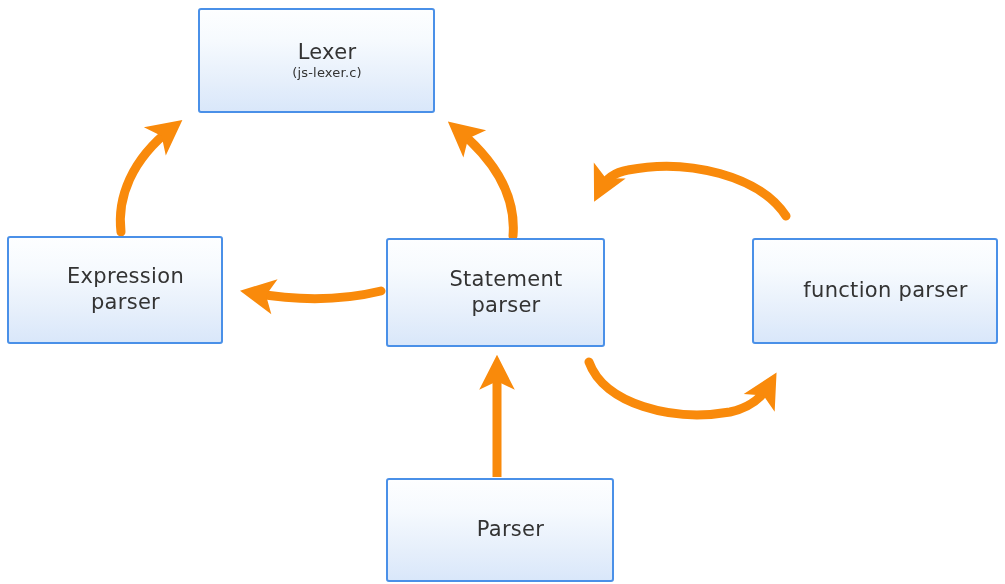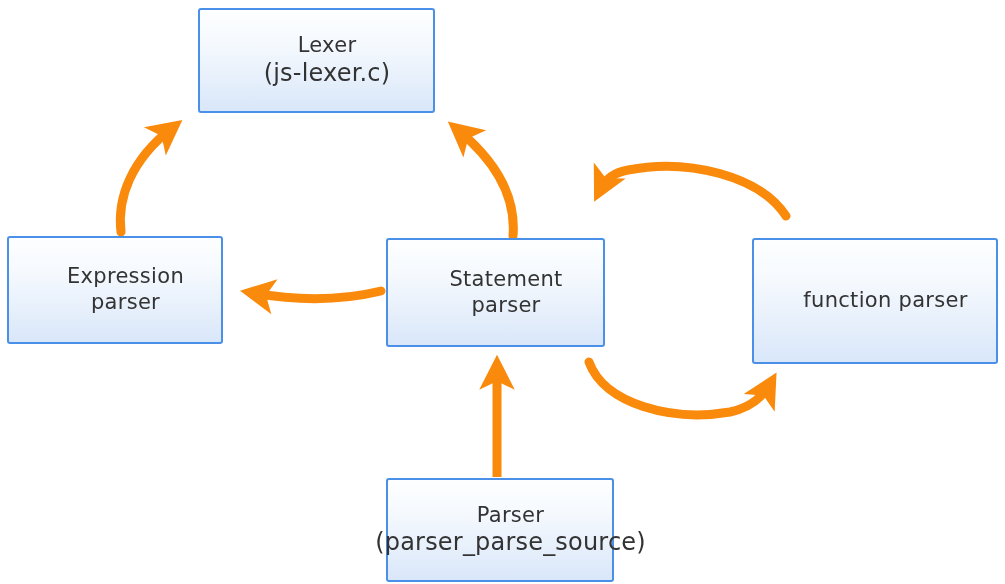--- a/index.html
+++ b/index.html
@@ -42,35 +42,35 @@
     line-height: 1.22;
     z-index: 2;
     padding-left: 21px;
   }
   .node .title {
     font-size: 21px;
     letter-spacing: 0.3px;
     white-space: nowrap;
   }
   .node .sub {
-    font-size: 24px;
+    font-size: 13px;
     letter-spacing: 0.2px;
     white-space: nowrap;
   }
   .node .title2 {
     font-size: 21px;
     letter-spacing: 0.3px;
     white-space: nowrap;
   }
 
   
   #node-lexer   { left: 198px; top: 8px;   width: 237px; height: 105px; }
   #node-expr    { left: 7px;   top: 236px; width: 216px; height: 108px; }
   #node-statm   { left: 386px; top: 238px; width: 219px; height: 109px; }
-  #node-func    { left: 752px; top: 238px; width: 246px; height: 126px; }
+  #node-func    { left: 752px; top: 238px; width: 246px; height: 106px; }
   #node-parser  { left: 386px; top: 478px; width: 228px; height: 104px; }
 </style>
 </head>
 <body>
 
 <div id="diagram">
 
   <svg class="arrow-layer" viewBox="0 0 1005 584" width="1005" height="584" xmlns="http://www.w3.org/2000/svg">
     <defs>
       <marker id="ah" viewBox="0 0 12 12" refX="7.2" refY="6" markerWidth="4.4" markerHeight="4.4" orient="auto-start-reverse">
@@ -105,16 +105,15 @@
     <div class="title">Statement</div>
     <div class="title2">parser</div>
   </div>
 
   <div class="node" id="node-func">
     <div class="title">function parser</div>
   </div>
 
   <div class="node" id="node-parser">
     <div class="title">Parser</div>
-    <div class="sub">(parser_parse_source)</div>
   </div>
 
 </div>
 
 </body></html>

